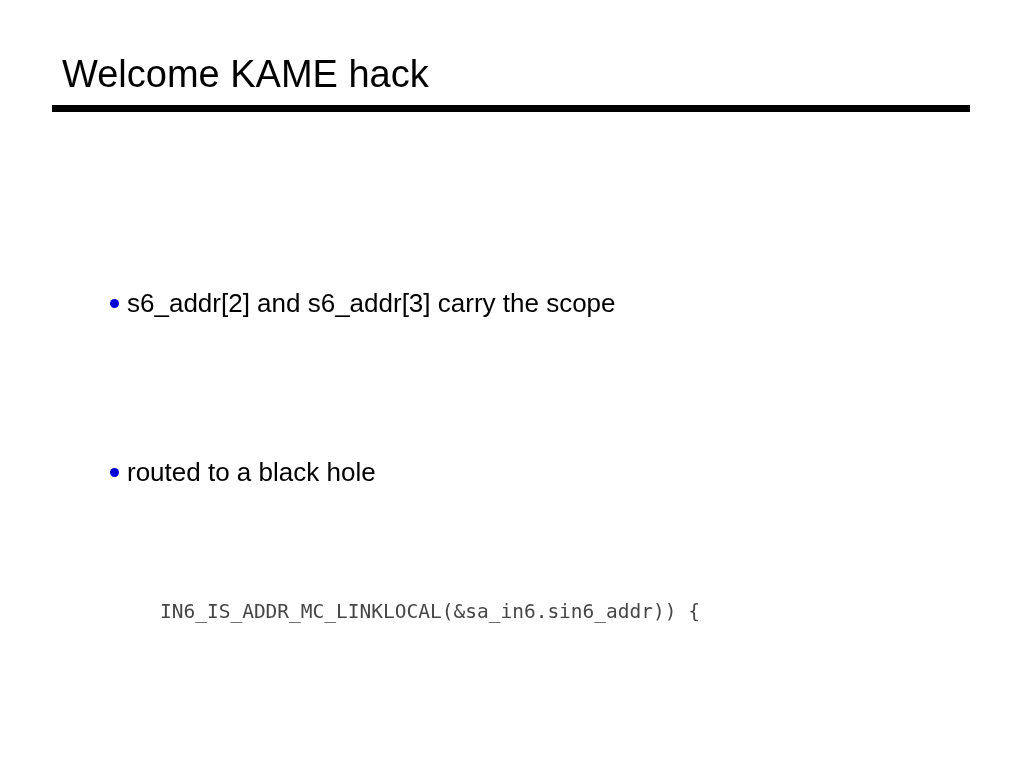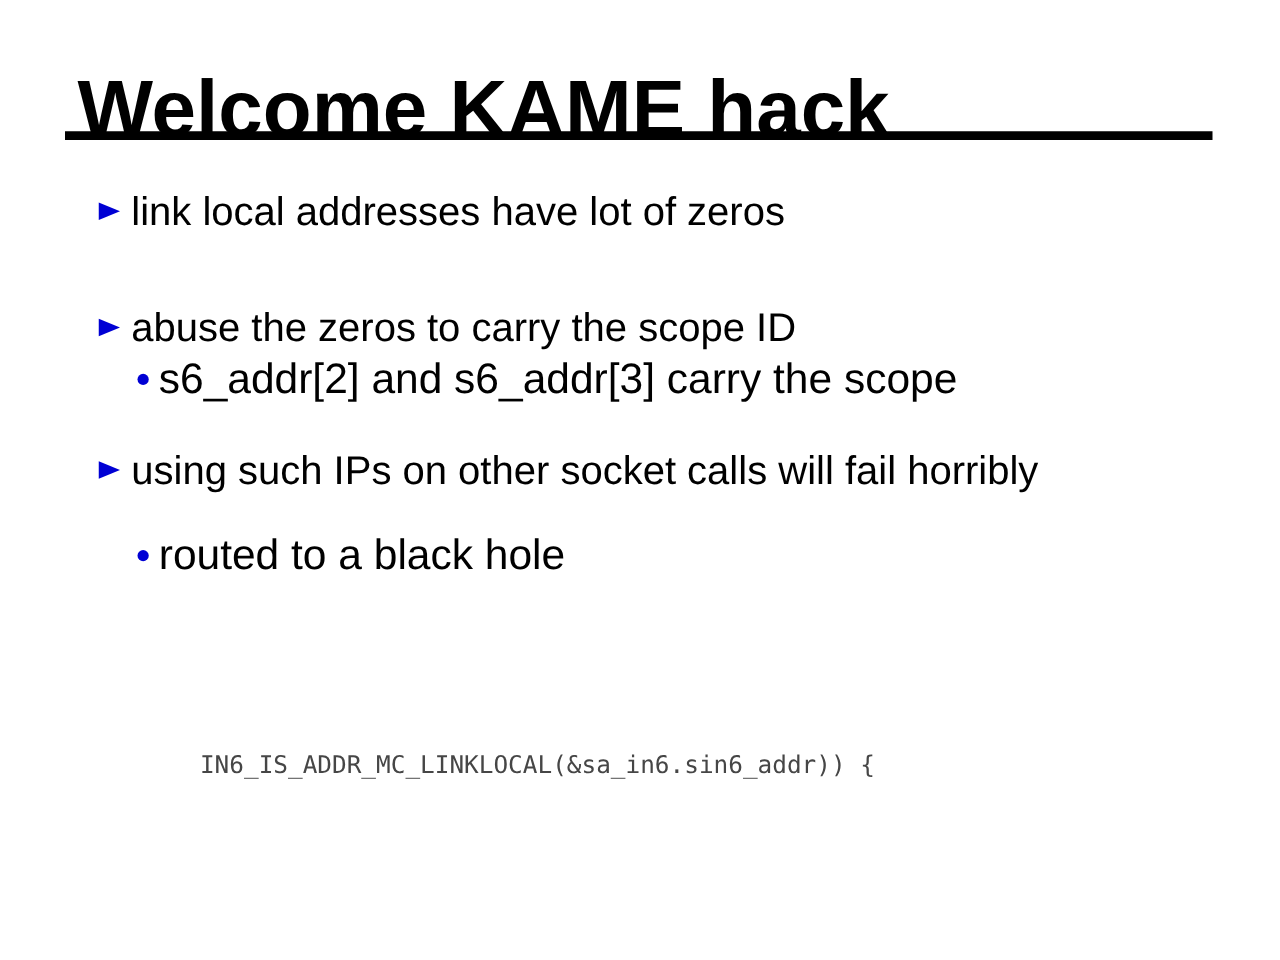--- a/index.html
+++ b/index.html
@@ -10,22 +10,22 @@
     background: #ffffff;
     overflow: hidden;
     font-family: "Liberation Sans", sans-serif;
     color: #000000;
   }
   .title {
     position: absolute;
     left: 62px;
     top: 55px;
     margin: 0;
-    font-size: 64px;
-    font-weight: 700;
+    font-size: 38px;
+    font-weight: 400;
     line-height: 1;
     white-space: nowrap;
     color: #000000;
   }
   .rule {
     position: absolute;
     left: 52px;
     top: 105px;
     width: 918px;
     height: 7px;
@@ -59,21 +59,21 @@
   }
   .dot {
     flex: 0 0 auto;
     width: 9px; height: 9px;
     margin-top: 11.5px;
     border-radius: 50%;
     background: #0000d4;
   }
   .b2text {
     margin-left: 8px;
-    font-size: 34px;
+    font-size: 26px;
     line-height: 32px;
     white-space: nowrap;
   }
   .code {
     position: absolute;
     left: 113px;
     top: 552px;
     font-family: "DejaVu Sans Mono", "Liberation Mono", monospace;
     font-size: 19.5px;
     line-height: 24px;
@@ -82,41 +82,29 @@
   }
 </style>
 </head>
 <body>
 
 <div class="slide">
 
   <h1 class="title">Welcome KAME hack</h1>
   <div class="rule"></div>
 
-  <div class="bullet1" style="top:148px">
-    <span class="tri"></span>
-    <span class="b1text">link local addresses have lot of zeros</span>
-  </div>
 
-  <div class="bullet1" style="top:241px">
-    <span class="tri"></span>
-    <span class="b1text">abuse the zeros to carry the scope ID</span>
-  </div>
 
   <div class="bullet2" style="top:287px">
     <span class="dot"></span>
     <span class="b2text">s6_addr[2] and s6_addr[3] carry the scope</span>
   </div>
 
-  <div class="bullet1" style="top:355px">
-    <span class="tri"></span>
-    <span class="b1text b3text">using such IPs on other socket calls will fail horribly</span>
-  </div>
 
-  <div class="bullet2" style="top:428px">
+  <div class="bullet2" style="top:456px">
     <span class="dot"></span>
     <span class="b2text">routed to a black hole</span>
   </div>
 
 
   <div class="code">
     <div>    IN6_IS_ADDR_MC_LINKLOCAL(&amp;sa_in6.sin6_addr)) {</div>
     
     
     

